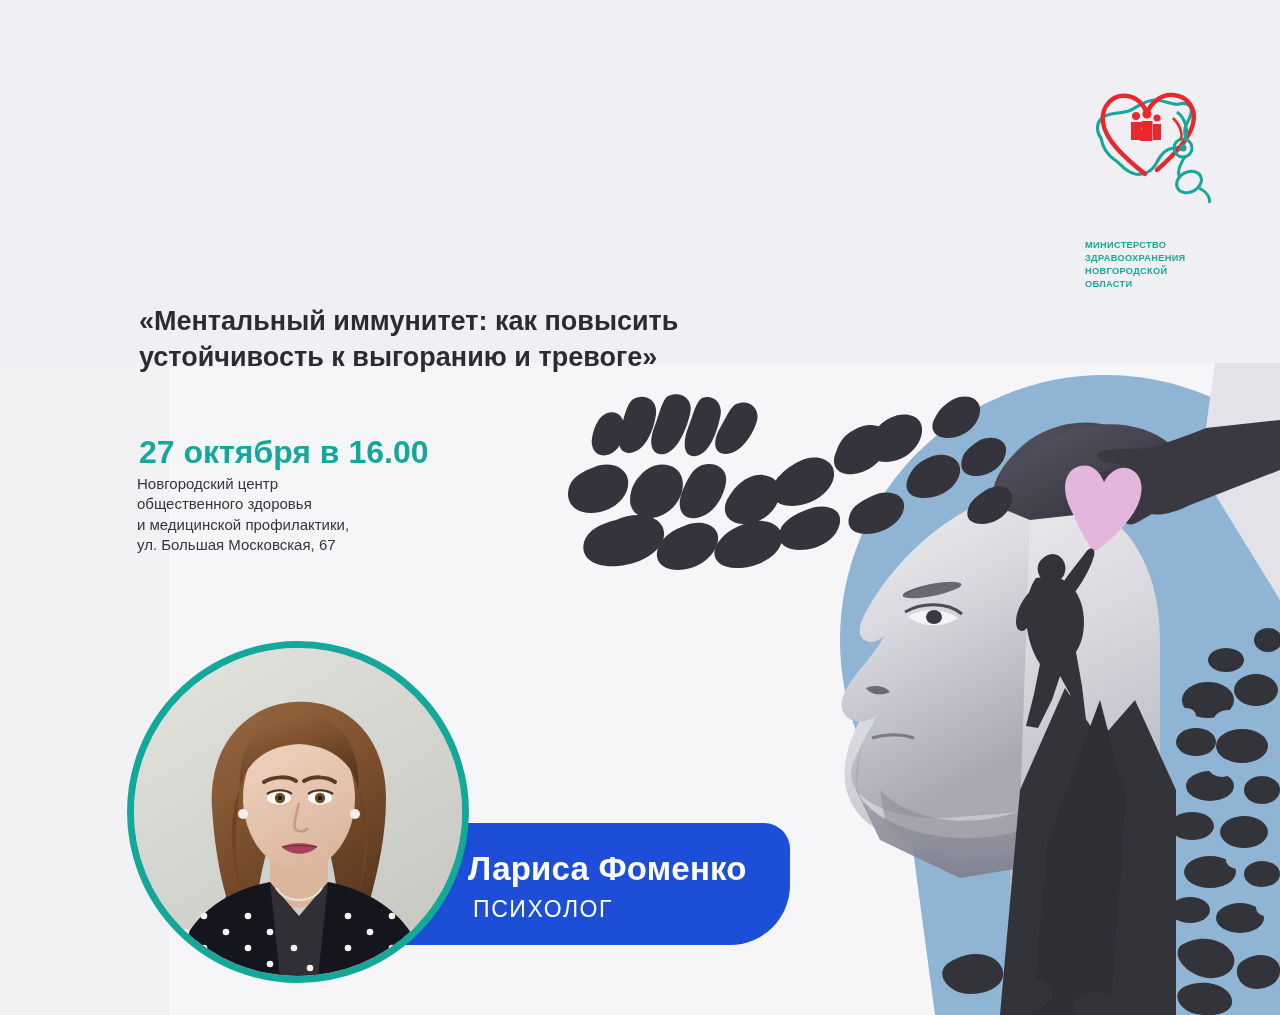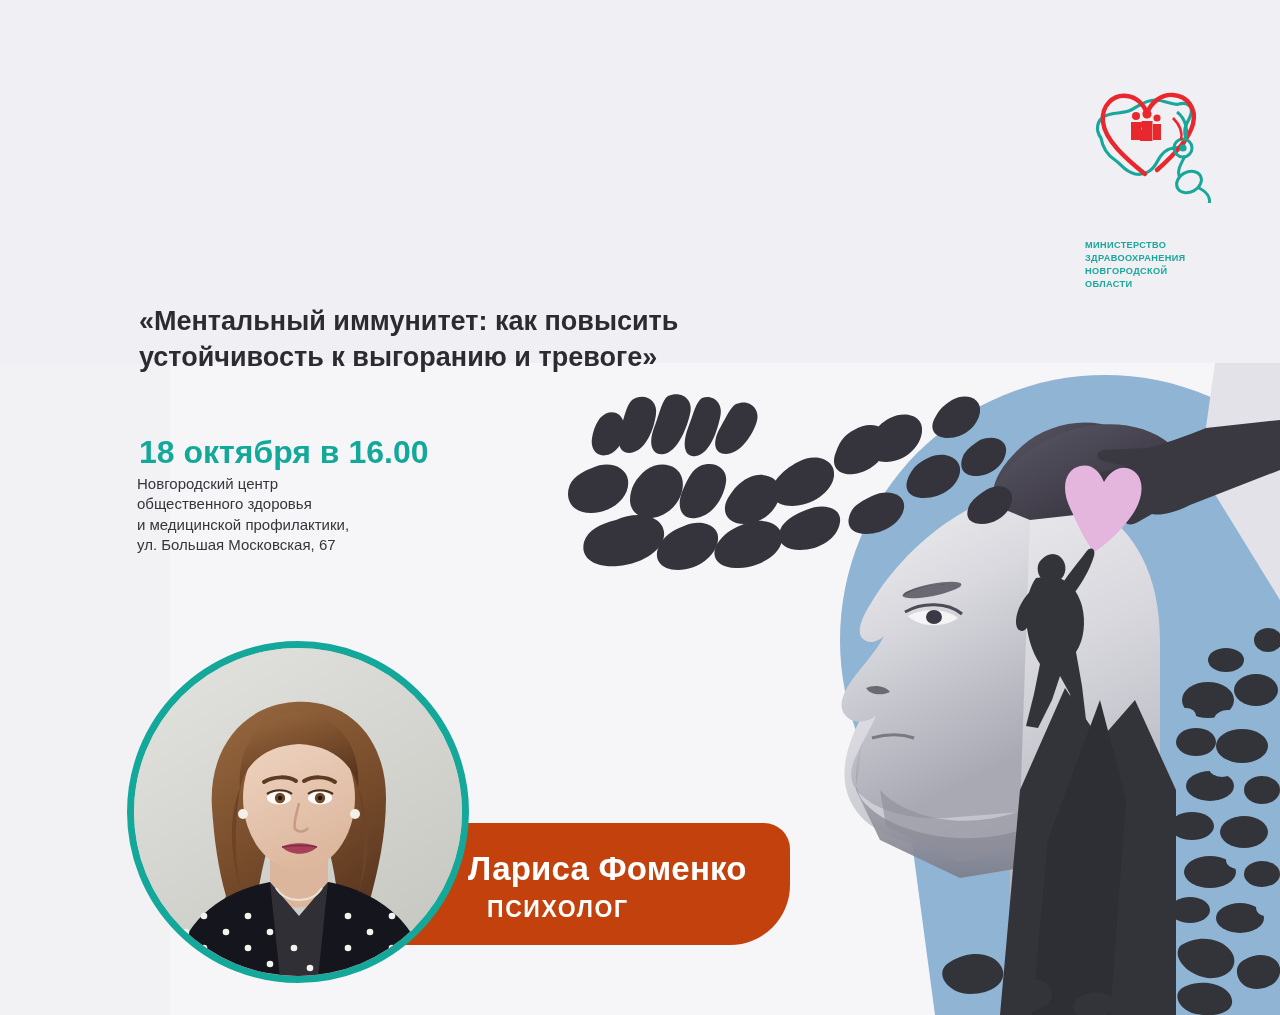--- a/index.html
+++ b/index.html
@@ -121,39 +121,39 @@
     background: #d6d6d2;
     z-index: 6;
   }
   .portrait svg { display: block; }
 
   
   .badge {
     position: absolute;
     left: 300px; top: 823px;
     width: 490px; height: 122px;
-    background: #c2410c;
+    background: #1d4ed8;
     border-top-right-radius: 26px;
     border-bottom-right-radius: 60px;
     z-index: 5;
   }
   .badge-name {
     position: absolute;
     left: 168px; top: 27px;
     color: #ffffff;
     font-size: 33px;
     font-weight: bold;
     letter-spacing: 0.2px;
   }
   .badge-role {
     position: absolute;
-    left: 187px; top: 73px;
+    left: 173px; top: 73px;
     color: #ffffff;
     font-size: 23px;
-    font-weight: bold;
+    font-weight: normal;
     letter-spacing: 1.6px;
   }
 </style>
 </head>
 <body>
 
 <div id="poster">
 
   <div class="bg-top"></div>
   <div class="bg-bottom"></div>
@@ -365,21 +365,21 @@
         <path d="M 1082 996 c 16,-8 32,-2 32,8 c 0,10 -14,18 -28,16 c -14,-2 -18,-18 -4,-24 z"></path>
       </g>
 
     </g>
   </svg>
 
 
   <p class="subtitle">«Ментальный иммунитет: как повысить
 устойчивость к выгоранию и тревоге»</p>
 
-  <p class="date-line">18 октября в 16.00</p>
+  <p class="date-line">27 октября в 16.00</p>
 
   <p class="venue">Новгородский центр
 общественного здоровья
 и медицинской профилактики,
 ул. Большая Московская, 67</p>
 
   <div class="logo">
     <svg width="160" height="125" viewBox="0 0 160 125">
 
       <g>

